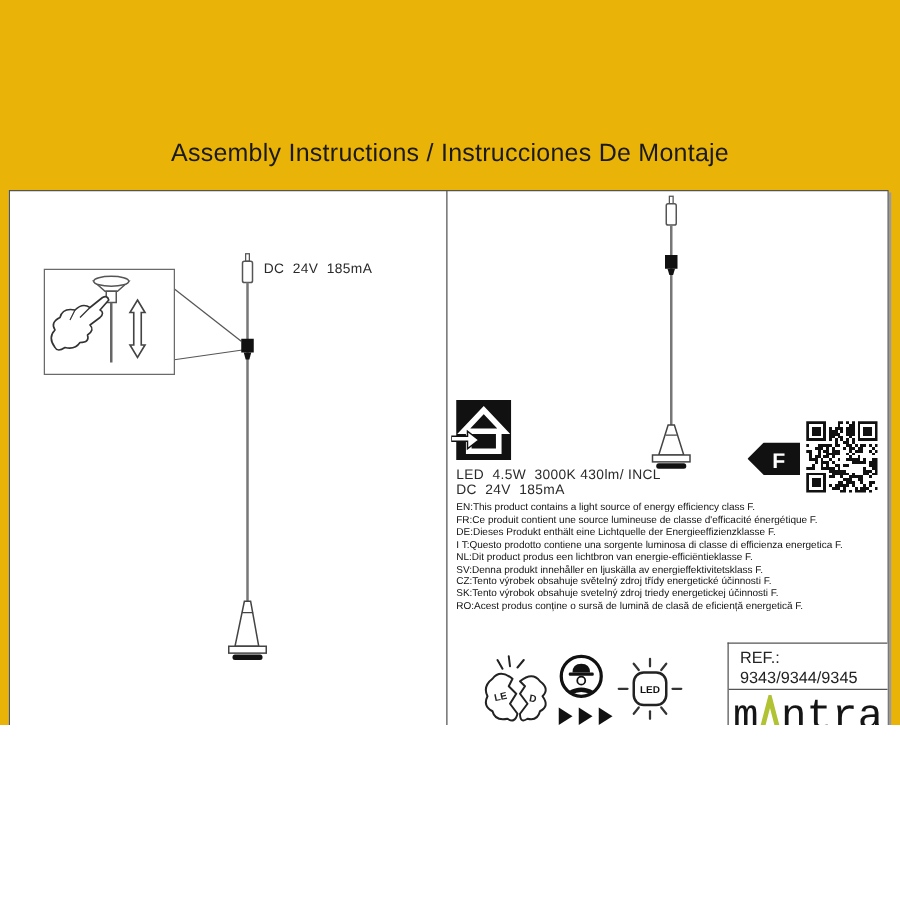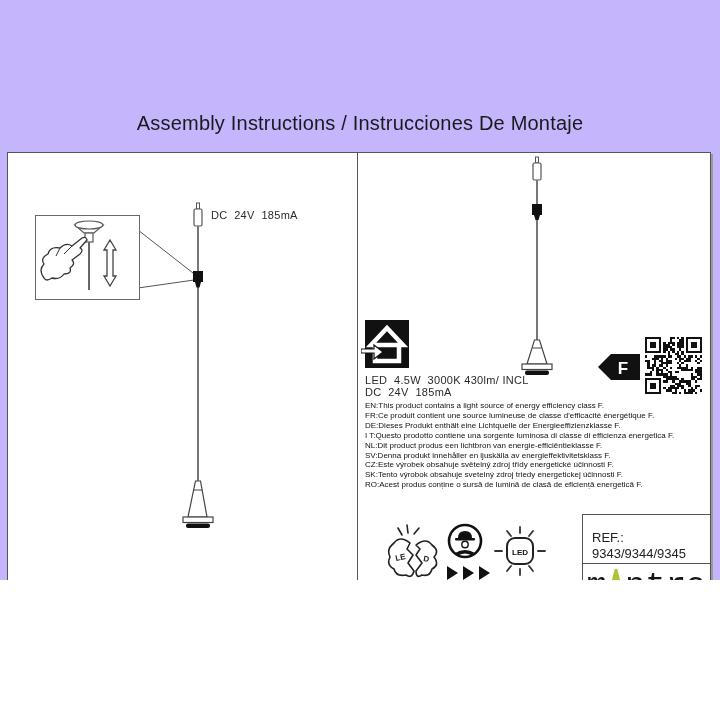--- a/index.html
+++ b/index.html
@@ -1,31 +1,31 @@
 <!DOCTYPE html>
 <html style="--brand-green: #b1c232; --ink: #1c1c1c;"><head>
 <meta charset="utf-8">
 <style>
   html,body{margin:0;padding:0;background:#fff;}
-  #page{position:relative;width:720px;height:580px;background:#c4b5fd;overflow:hidden;
+  #page{position:relative;width:720px;height:580px;background:#eab308;overflow:hidden;
         font-family:"Liberation Sans",sans-serif;color:#1c1c1c;}
   .abs{position:absolute;}
   #title{top:112px;left:0;width:720px;text-align:center;font-size:20px;color:#1a1a1a;letter-spacing:.2px;}
   #content-box{left:7px;top:152px;width:702px;height:444px;border:1px solid #555;
                box-shadow:2px 2px 0 #9a9a9a;background:#fff;}
   #divider{left:357px;top:152px;width:1px;height:444px;background:#555;}
   #inset-box{left:35px;top:215px;width:103px;height:83px;border:1px solid #6a6a6a;background:#fff;}
   .small-label{font-size:11px;color:#2a2a2a;white-space:pre;letter-spacing:.3px;}
   #dc-left{left:211px;top:209px;}
   #spec-led{left:365px;top:374px;}
   #spec-power{left:365px;top:386px;}
   #langs{left:365px;top:401px;width:330px;font-size:8px;line-height:9.9px;color:#111;}
   #langs div{white-space:nowrap;}
   #ref-box{left:582px;top:514px;width:127px;height:82px;border-top:1px solid #555;border-left:1px solid #555;background:#fff;}
-  #ref-section{height:37px;border-bottom:1px solid #555;padding:3px 0 0 9px;box-sizing:border-box;margin-top:12px;}
+  #ref-section{height:37px;border-bottom:1px solid #555;padding:3px 0 0 9px;box-sizing:border-box;}
   #ref-label,#ref-numbers{font-size:13px;line-height:16px;color:#222;}
   #brand-section{position:relative;height:44px;text-align:center;line-height:44px;
                  font-family:Liberation Mono, monospace;font-size:34px;color:#151515;}
   #brand-section svg.caret{vertical-align:-1px;}
   #brand-arc{position:absolute;left:50%;margin-left:-33px;top:33px;}
   svg{display:block;}
   .inline-svg{display:inline-block;}
   text{font-family:"Liberation Sans",sans-serif;}
 </style>
 </head>
@@ -96,21 +96,21 @@
   <div id="spec-led" class="abs small-label">LED  4.5W  3000K 430lm/ INCL</div>
   <div id="spec-power" class="abs small-label">DC  24V  185mA</div>
 
   <div id="langs" class="abs">
     <div>EN:This product contains a light source of energy efficiency class F.</div>
     <div>FR:Ce produit contient une source lumineuse de classe d'efficacité énergétique F.</div>
     <div>DE:Dieses Produkt enthält eine Lichtquelle der Energieeffizienzklasse F.</div>
     <div>I T:Questo prodotto contiene una sorgente luminosa di classe di efficienza energetica F.</div>
     <div>NL:Dit product produs een lichtbron van energie-efficiëntieklasse F.</div>
     <div>SV:Denna produkt innehåller en ljuskälla av energieffektivitetsklass F.</div>
-    <div>CZ:Este výrobek obsahuje světelný zdroj třídy energetické účinnosti F.</div>
+    <div>CZ:Tento výrobek obsahuje světelný zdroj třídy energetické účinnosti F.</div>
     <div>SK:Tento výrobok obsahuje svetelný zdroj triedy energetickej účinnosti F.</div>
     <div>RO:Acest produs conține o sursă de lumină de clasă de eficiență energetică F.</div>
   </div>
 
   <svg class="abs" style="left:598px;top:354px" width="42" height="26" viewBox="0 0 42 26">
     <polygon points="0,13 13,0 42,0 42,26 13,26" fill="#111"></polygon>
     <text x="25" y="20" text-anchor="middle" font-size="17" font-weight="bold" fill="#fff">F</text>
   </svg>
 
   <svg id="qr" class="abs" style="left:645px;top:337px" width="57" height="57" viewBox="0 0 25 25" shape-rendering="crispEdges">

